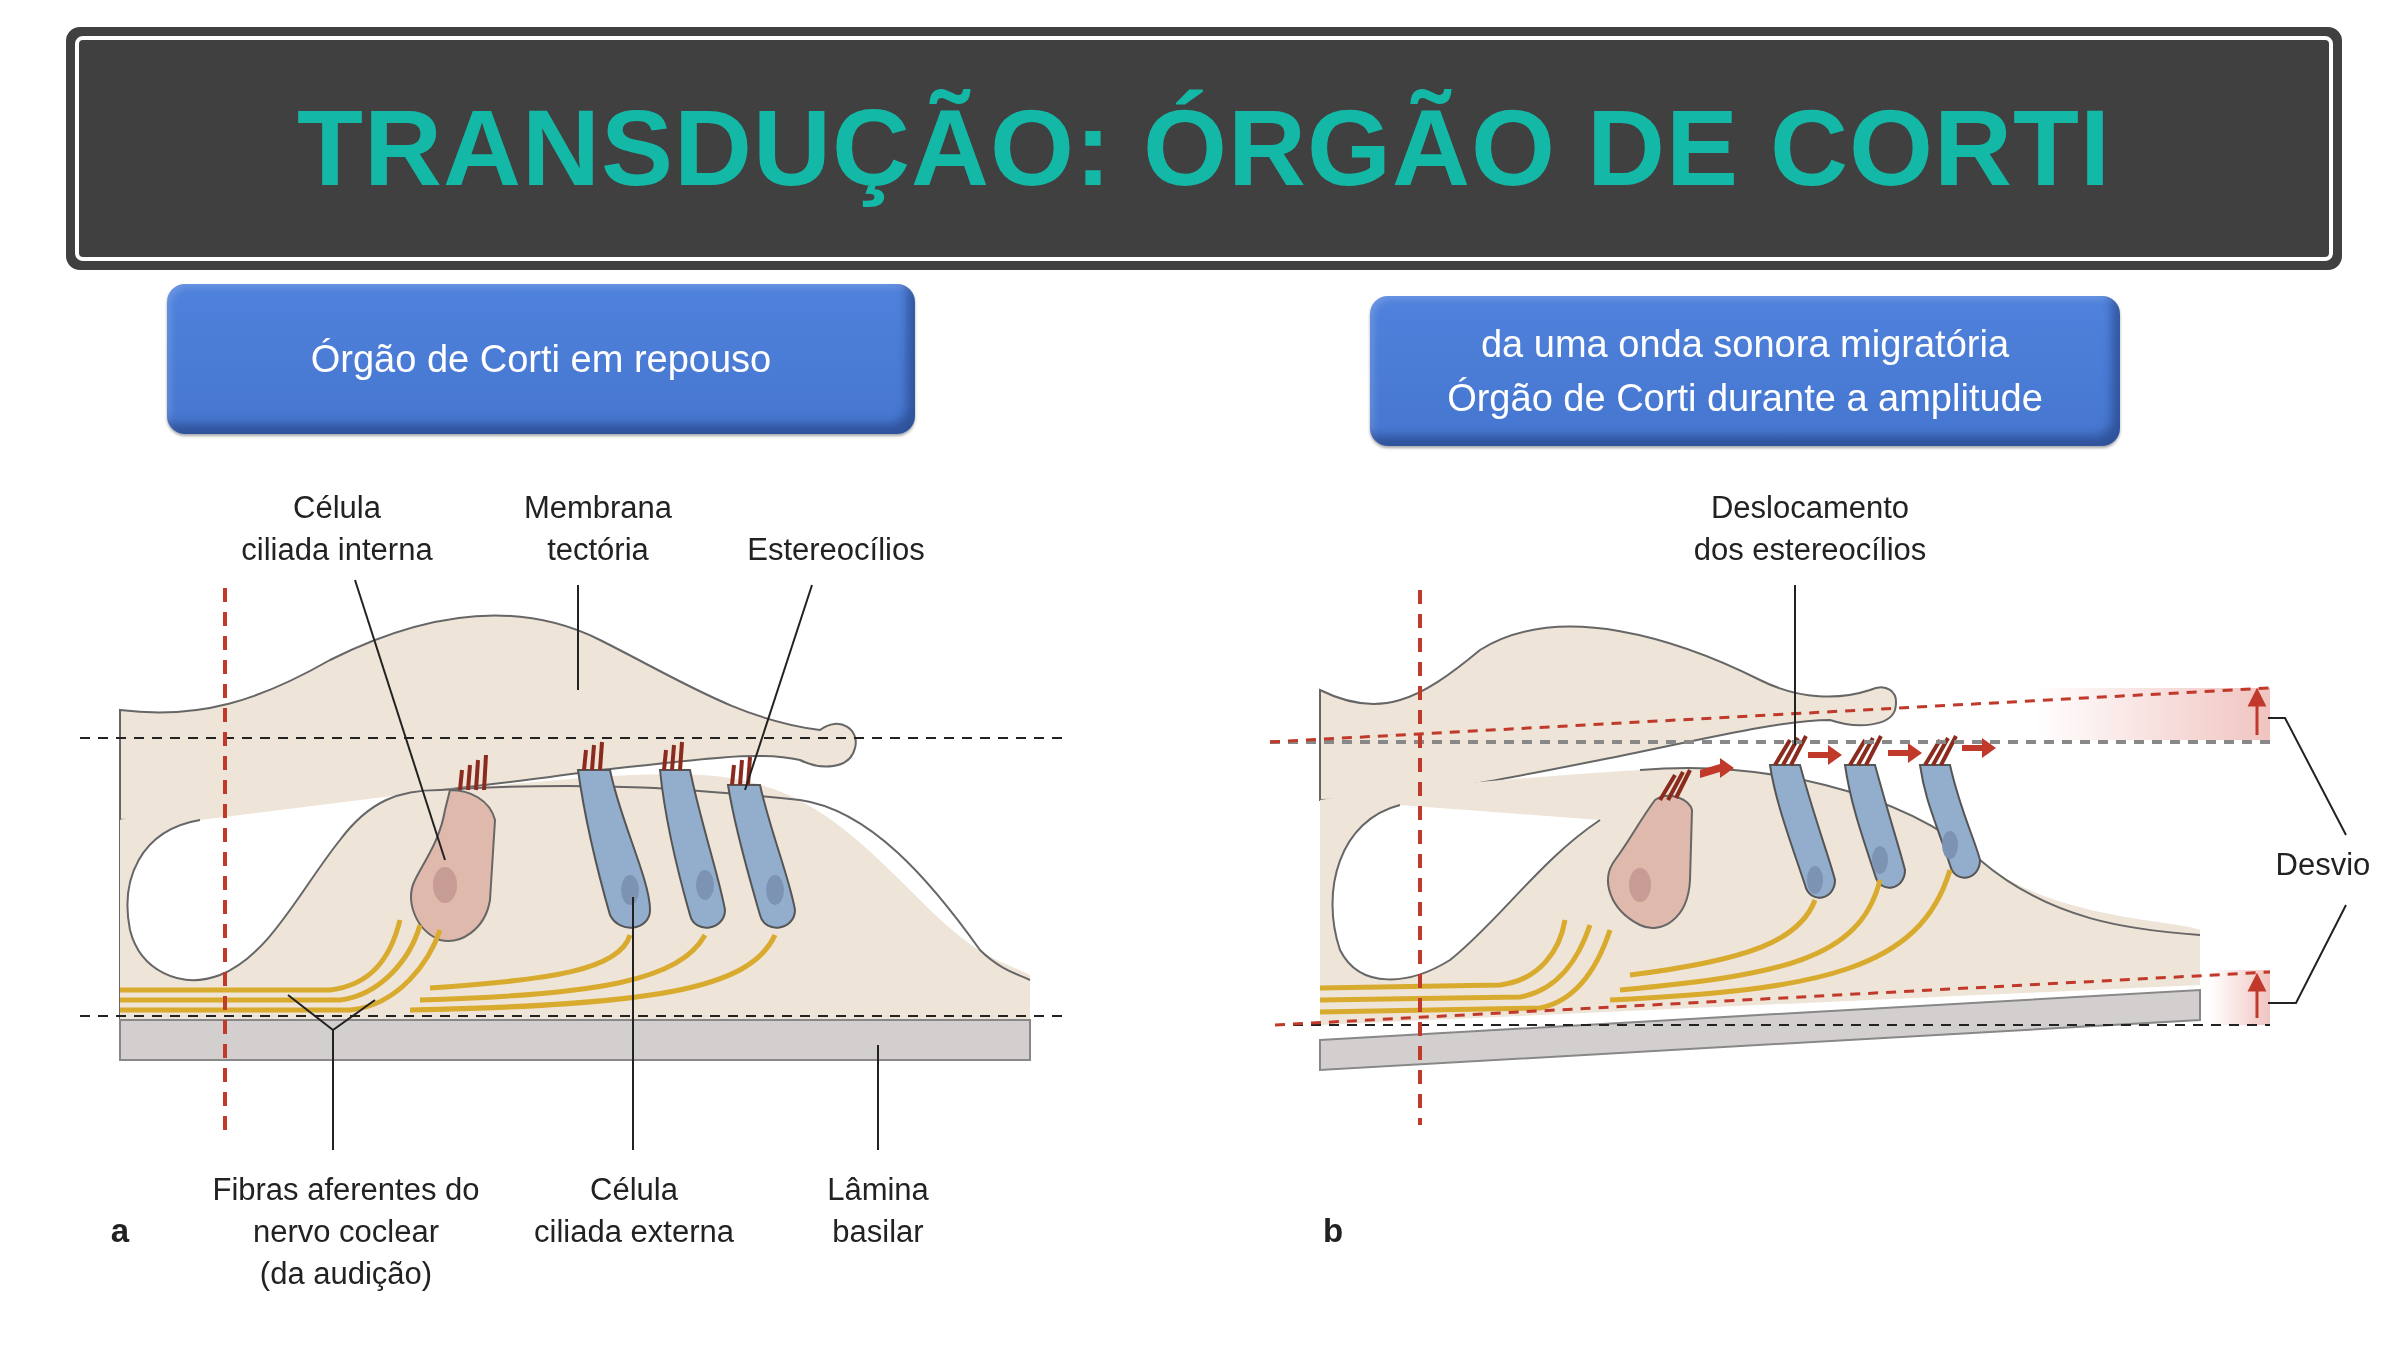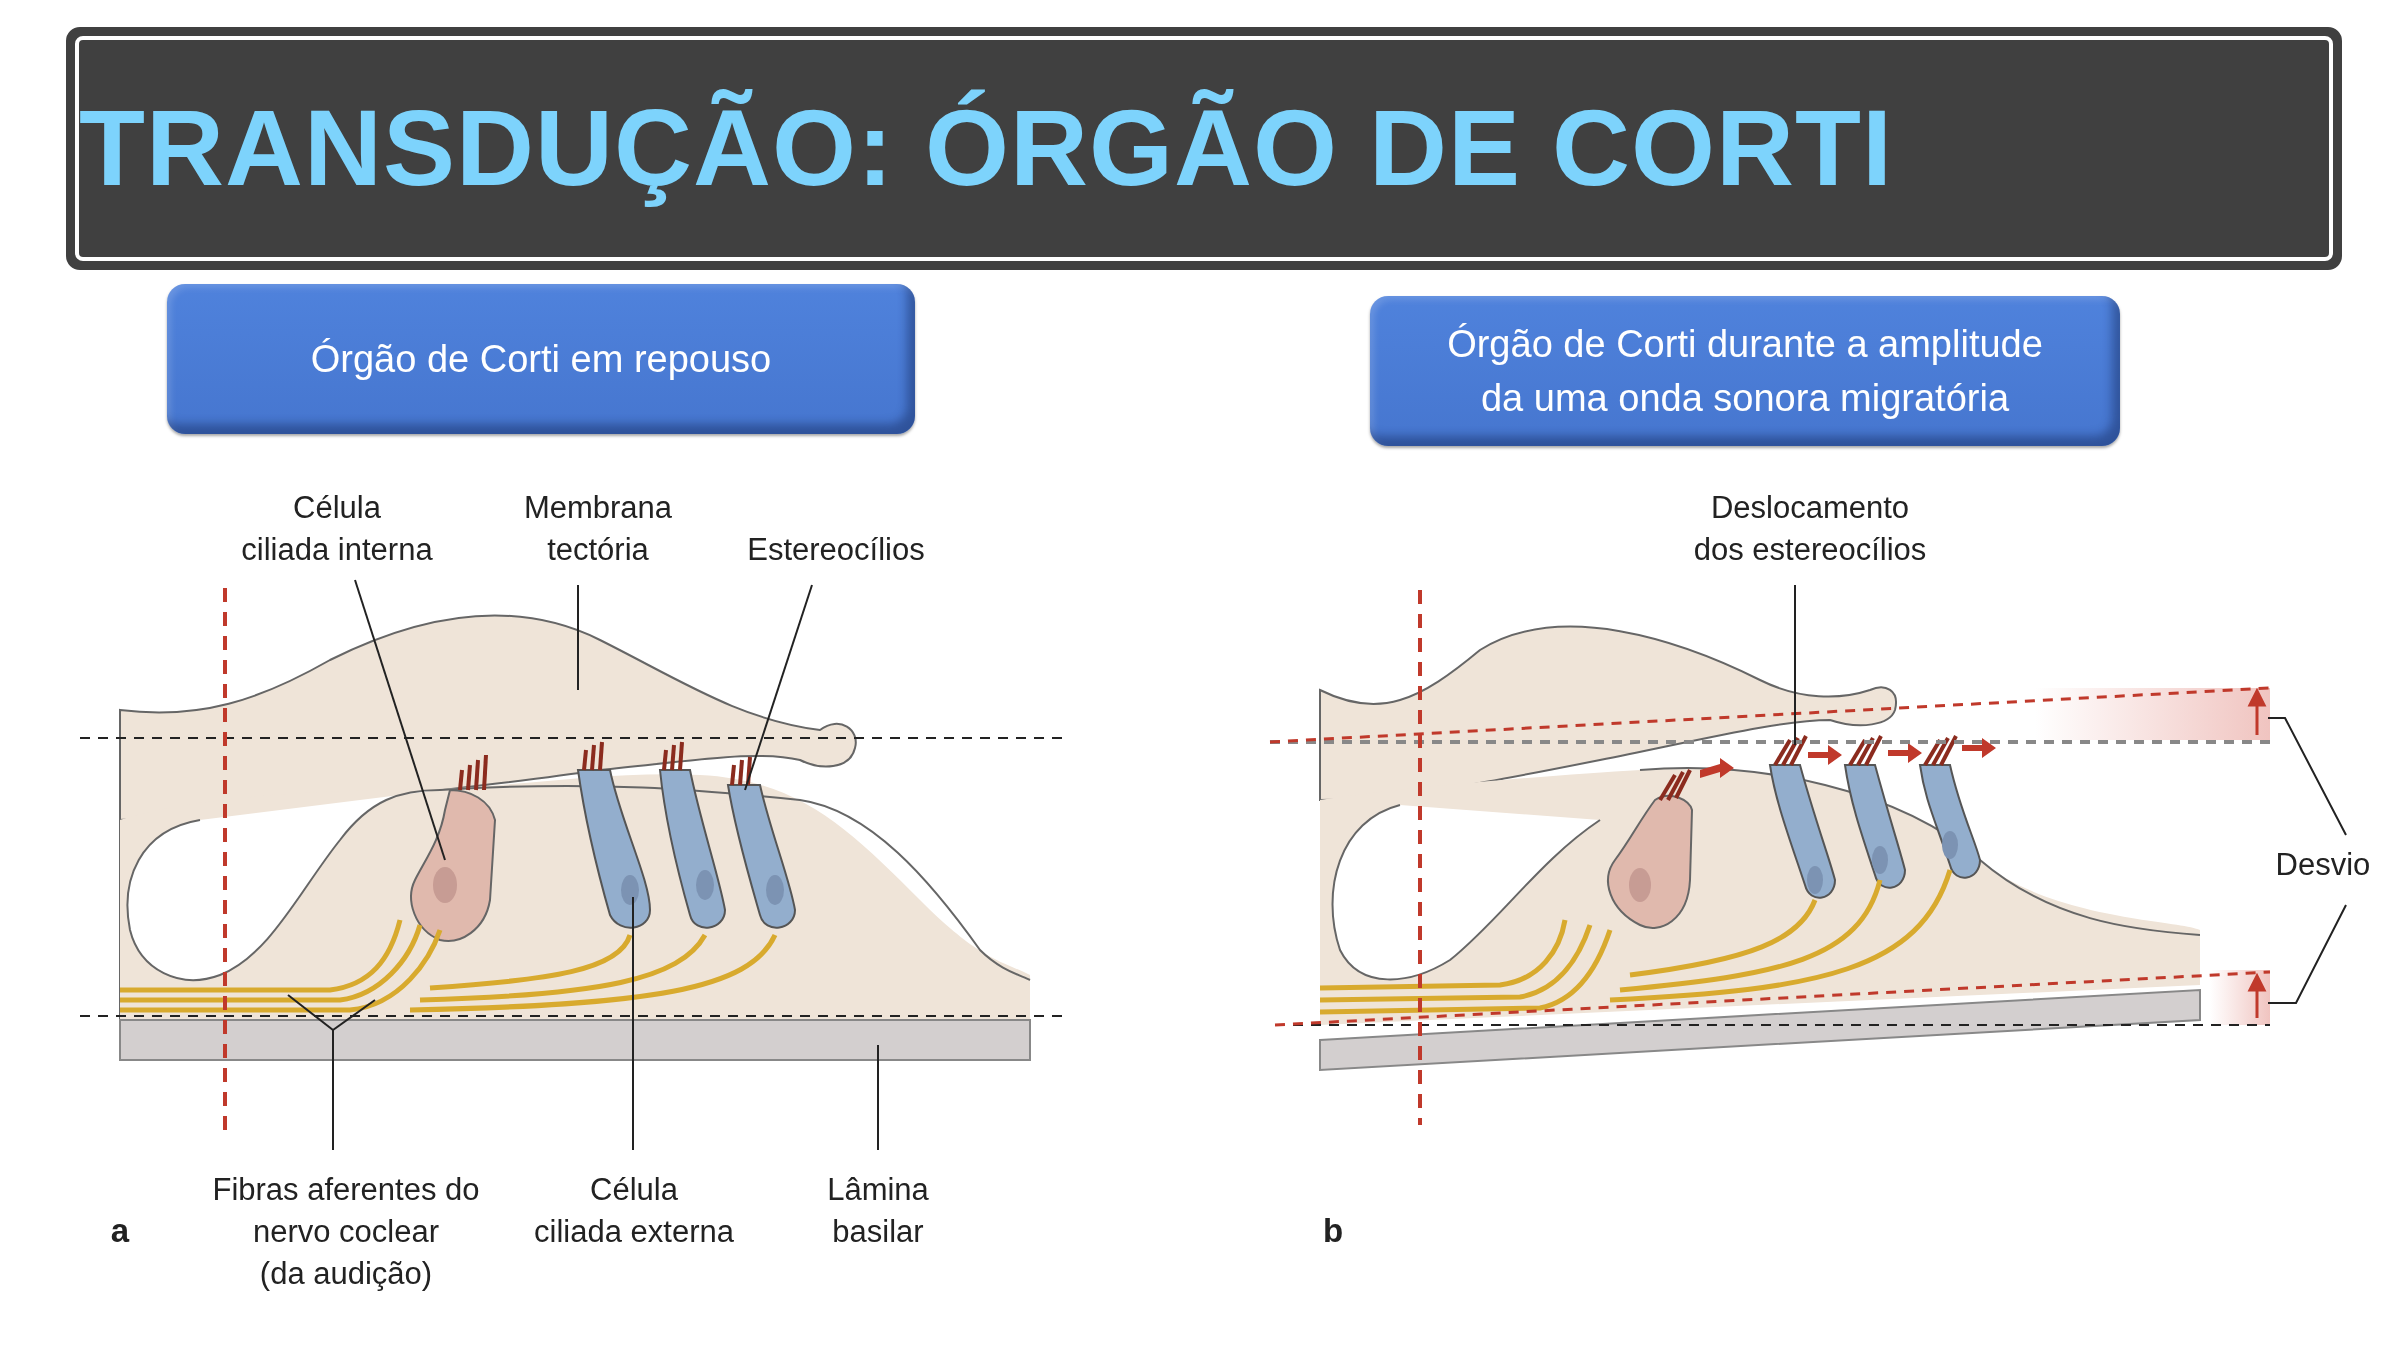--- a/index.html
+++ b/index.html
@@ -7,22 +7,22 @@
   .header-box {
     position:absolute; left:66px; top:27px; width:2276px; height:243px;
     background:#404040; border-radius:14px; box-sizing:border-box;
     border:3px solid #404040;
   }
   .header-inner {
     position:absolute; left:6px; top:6px; right:6px; bottom:6px;
     border:4px solid #ffffff; border-radius:8px; background:#404040;
   }
   .header-title {
-    position:absolute; left:0; right:0; top:45px; text-align:left;
-    color:#7dd3fc; font-weight:bold; font-size:108px; letter-spacing:1px;
+    position:absolute; left:0; right:0; top:45px; text-align:center;
+    color:#14b8a6; font-weight:bold; font-size:108px; letter-spacing:1px;
     font-family:"Liberation Sans", sans-serif;
   }
   .pill {
     position:absolute; background:linear-gradient(#4f82dc,#4676cf);
     border-radius:18px; color:#ffffff; text-align:center;
     box-shadow: inset -8px -10px 10px rgba(20,40,90,0.45), inset 4px 4px 6px rgba(255,255,255,0.15), 0 2px 3px rgba(0,0,0,0.35);
     display:flex; align-items:center; justify-content:center; flex-direction:column;
     font-size:38px; line-height:54px;
   }
   .pill-left { left:167px; top:284px; width:748px; height:150px; }
@@ -36,22 +36,22 @@
   <div class="header-inner">
     <div class="header-title">TRANSDUÇÃO: ÓRGÃO DE CORTI</div>
   </div>
 </div>
 
 <div class="pill pill-left">
   <span>Órgão de Corti em repouso</span>
 </div>
 
 <div class="pill pill-right">
+  <span>da uma onda sonora migratória</span>
   <span>Órgão de Corti durante a amplitude</span>
-  <span>da uma onda sonora migratória</span>
 </div>
 
 <svg style="position:absolute;left:0;top:0" width="1200" height="1350" viewBox="0 0 1200 1350">
   <g font-size="31" fill="#222" text-anchor="middle">
     <text x="337" y="518">Célula</text>
     <text x="337" y="560">ciliada interna</text>
     <text x="598" y="518">Membrana</text>
     <text x="598" y="560">tectória</text>
     <text x="836" y="560">Estereocílios</text>
     <text x="346" y="1200">Fibras aferentes do</text>

